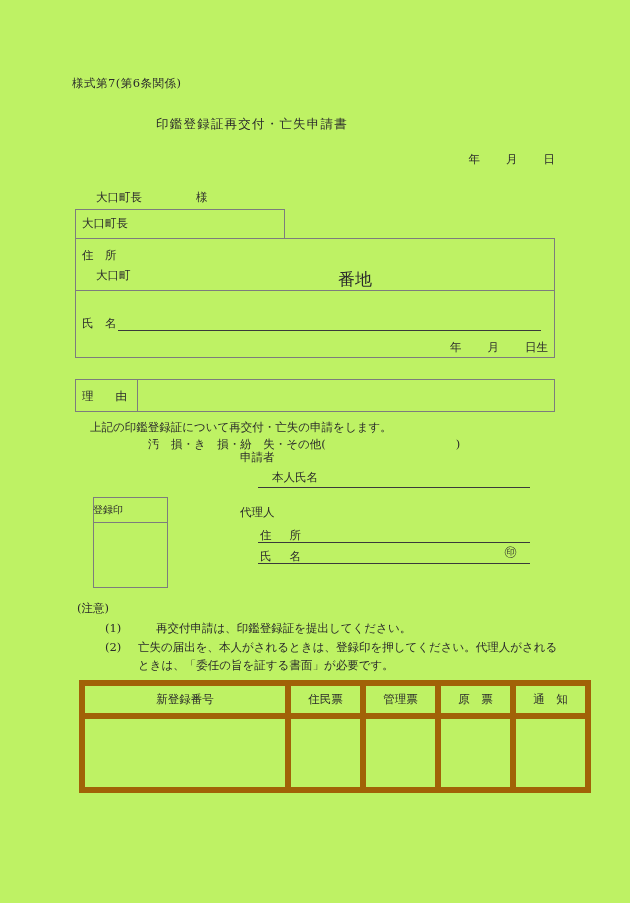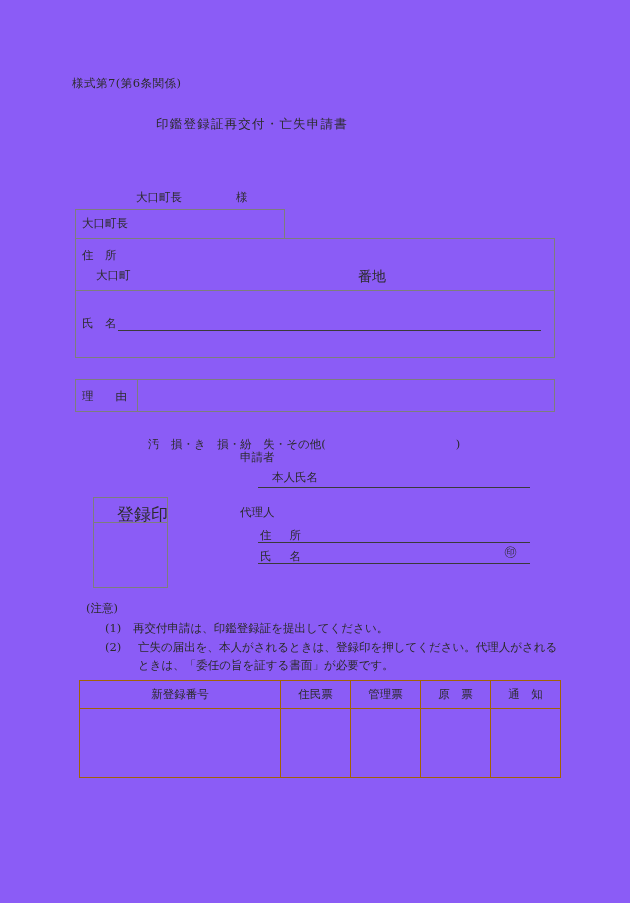--- a/index.html
+++ b/index.html
@@ -13,21 +13,21 @@
     height: 903px;
     position: relative;
     font-family: "DejaVu Serif", "Liberation Serif", serif;
     color: #2b2b2b;
     font-size: 11px;
     overflow: hidden;
   }
   .page {
     position: absolute;
     inset: 0;
-    background: #8b5cf6;
+    background: #bef264;
   }
   .abs { position: absolute; }
 
   
   .form-code {
     left: 72px; top: 76px;
     font-size: 11.5px;
     letter-spacing: .5px;
     white-space: nowrap;
   }
@@ -45,21 +45,20 @@
     text-align: right;
     font-size: 11.5px;
     white-space: nowrap;
   }
   .sp-w { display: inline-block; width: 26px; }
 
   .addressee {
     left: 96px; top: 190px;
     font-size: 11.5px;
     white-space: nowrap;
-    margin-left: 40px;
   }
   .addressee .gap { display: inline-block; width: 54px; }
 
   
   .regno-box {
     left: 75px; top: 209px;
     width: 210px; height: 29px;
     border: 1px solid #7d7d7d;
     border-bottom: none;
     box-sizing: border-box;
@@ -85,21 +84,21 @@
   .lbl-jusho {
     left: 82px; top: 248px;
     font-size: 11.5px; white-space: nowrap;
   }
   .lbl-town {
     left: 96px; top: 268px;
     font-size: 11.5px; white-space: nowrap;
   }
   .lbl-banchi {
     left: 338px; top: 268px;
-    font-size: 14px; white-space: nowrap; margin-left: 20px;
+    font-size: 17px; white-space: nowrap;
   }
   .lbl-shimei {
     left: 82px; top: 316px;
     font-size: 11.5px; white-space: nowrap;
   }
   .name-rule {
     left: 118px; top: 330px;
     width: 423px; height: 0;
     border-bottom: 1px solid #3a3a3a;
   }
@@ -163,22 +162,22 @@
     box-sizing: border-box;
   }
   .stamp-head-div {
     left: 93px; top: 522px;
     width: 75px; height: 0;
     border-top: 1px solid #7d7d7d;
   }
   .stamp-label {
     left: 93px; top: 503px;
     width: 75px;
-    text-align: right;
-    font-size: 17px;
+    text-align: left;
+    font-size: 10px;
     white-space: nowrap;
   }
 
   
   .agent-label {
     left: 240px; top: 505px;
     font-size: 11.5px; white-space: nowrap;
   }
   .agent-addr-label {
     left: 260px; top: 528px;
@@ -206,39 +205,39 @@
     width: 272px; height: 0;
     border-bottom: 1px solid #3a3a3a;
   }
   .agent-note {
     left: 278px; top: 569px;
     font-size: 11.5px; white-space: nowrap;
   }
 
   
   .notes-title {
-    left: 86px; top: 601px;
+    left: 77px; top: 601px;
     font-size: 11.5px; white-space: nowrap;
   }
   .note-1-num { left: 105px; top: 621px; font-size: 11.5px; }
-  .note-1-txt { left: 133px; top: 621px; font-size: 11.5px; white-space: nowrap; }
+  .note-1-txt { left: 156px; top: 621px; font-size: 11.5px; white-space: nowrap; }
   .note-2-num { left: 105px; top: 640px; font-size: 11.5px; }
   .note-2-txt { left: 138px; top: 640px; font-size: 11.5px; white-space: nowrap; }
   .note-2-cont { left: 138px; top: 658px; font-size: 11.5px; white-space: nowrap; }
 
   
   .tbl {
     position: absolute;
     left: 79px; top: 680px;
     width: 476px;
     border-collapse: collapse;
     table-layout: fixed;
   }
   .tbl td {
-    border: 1px solid #a16207;
+    border: 6px solid #a16207;
     font-size: 11.5px;
     text-align: center;
     vertical-align: middle;
     padding: 0;
     font-family: "DejaVu Serif", "Liberation Serif", serif;
     color: #2b2b2b;
   }
   .tbl tr.head td { height: 27px; }
   .tbl tr.body td { height: 68px; }
   .c0 { width: 200px; }
@@ -249,48 +248,55 @@
 </style>
 </head>
 <body>
 
 <div class="page">
 
   <div class="abs form-code">様式第7(第6条関係)</div>
 
   <div class="abs doc-title">印鑑登録証再交付・亡失申請書</div>
 
+  <div class="abs date-line">
+    <span>年</span><span class="sp-w"></span><span>月</span><span class="sp-w"></span><span>日</span>
+  </div>
 
   <div class="abs addressee">
     <span>大口町長</span><span class="gap"></span><span>様</span>
   </div>
 
   <div class="abs regno-box"></div>
   <div class="abs regno-label">大口町長</div>
 
   <div class="abs addr-box"></div>
   <div class="abs addr-div"></div>
 
   <div class="abs lbl-jusho">住　所</div>
   <div class="abs lbl-town">大口町</div>
   <div class="abs lbl-banchi">番地</div>
 
   <div class="abs lbl-shimei">氏　名</div>
   <div class="abs name-rule"></div>
 
+  <div class="abs birth-line">
+    <span>年</span><span class="sp-w"></span><span>月</span><span class="sp-w"></span><span>日生</span>
+  </div>
 
   <div class="abs reason-box"></div>
   <div class="abs reason-sep"></div>
   <div class="abs reason-label">
     <span>理</span><span class="gap"></span><span>由</span>
   </div>
   <div class="abs reason-value">
     <span>汚　損・き　損・紛　失・その他(</span><span class="pad"></span><span>)</span>
   </div>
 
+  <div class="abs statement">上記の印鑑登録証について再交付・亡失の申請をします。</div>
 
   <div class="abs applicant-label">申請者</div>
   <div class="abs self-name-label">本人氏名</div>
   <div class="abs self-name-rule"></div>
 
   <div class="abs stamp-box"></div>
   <div class="abs stamp-head-div"></div>
   <div class="abs stamp-label">登録印</div>
 
   <div class="abs agent-label">代理人</div>

